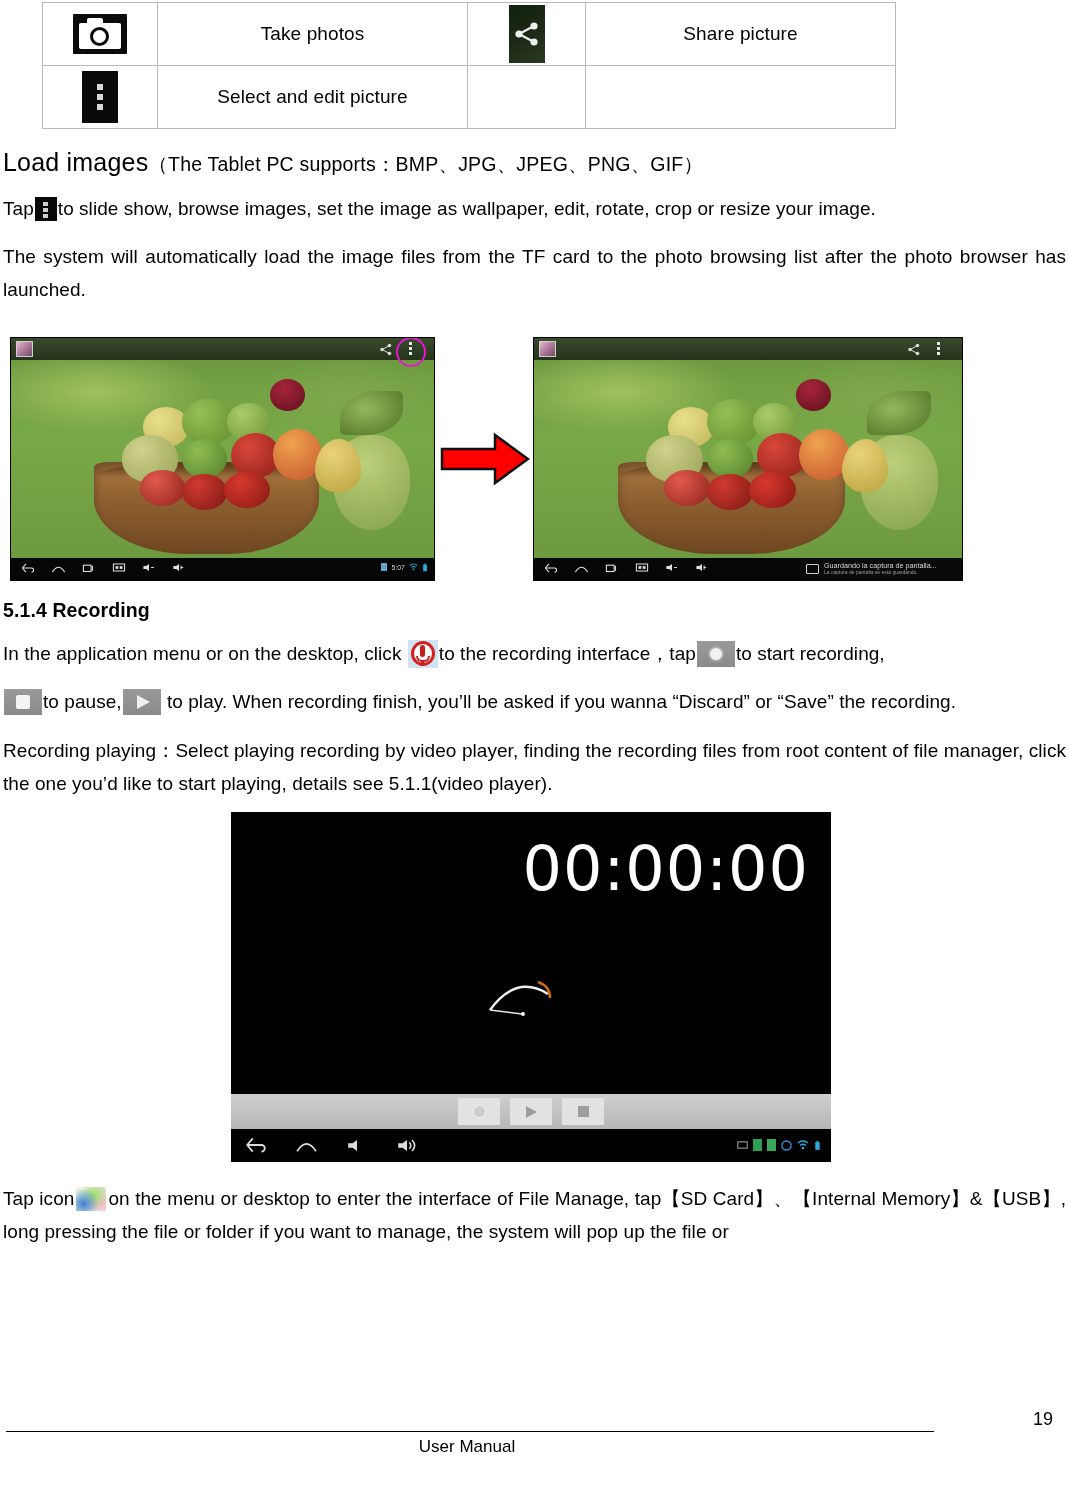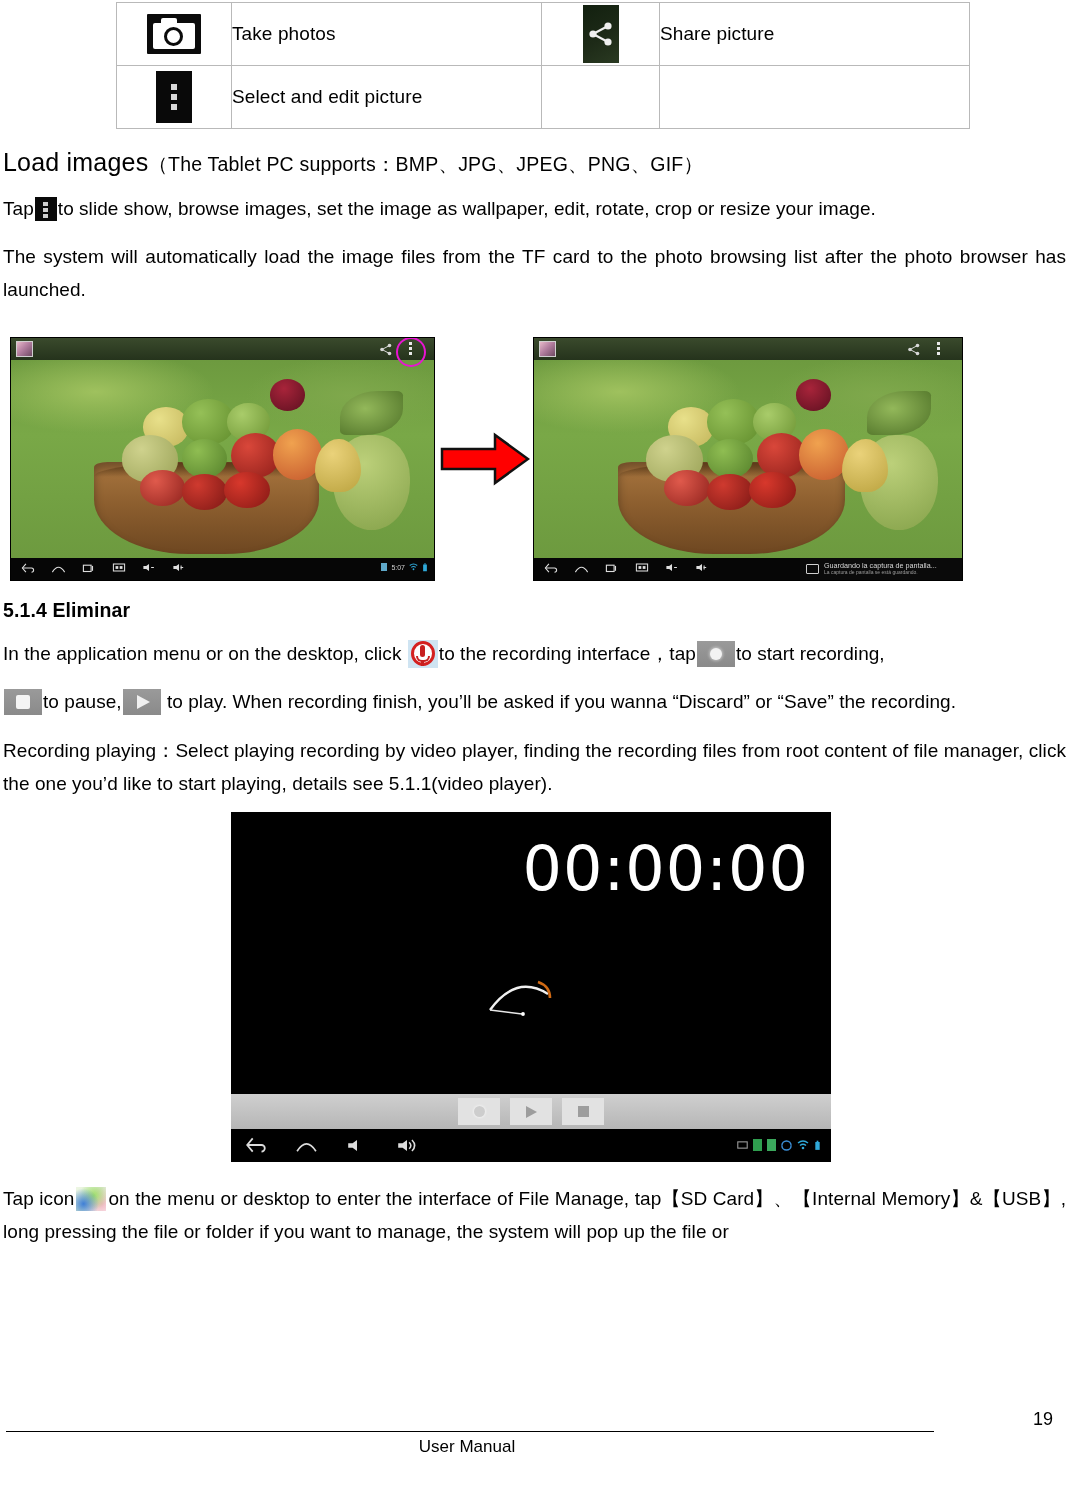--- a/index.html
+++ b/index.html
@@ -16,24 +16,25 @@
   .page {
     position: relative;
     width: 1069px;
     height: 1497px;
     padding: 0;
   }
 
   
   .icon-table {
     border-collapse: collapse;
-    margin-left: 116px;
+    margin-left: 42px;
     margin-top: 2px;
     width: 853px;
     table-layout: fixed;
+    text-align: center;
   }
   .icon-table td {
     border: 1px solid #b9b9b9;
     padding: 0;
     vertical-align: middle;
     height: 63px;
   }
   .col-ic { width: 115px; }
   .col-lb { width: 310px; }
   .col-ic2 { width: 118px; }
@@ -570,21 +571,21 @@
       <div class="savebar">
         <div class="ic"></div>
         <div class="txt">
           <div class="t1">Guardando la captura de pantalla...</div>
           <div class="t2">La captura de pantalla se está guardando.</div>
         </div>
       </div>
     </div>
   </div>
 
-  <h3 class="sec">5.1.4 Eliminar</h3>
+  <h3 class="sec">5.1.4 Recording</h3>
 
   <p class="body-text">
     <span>In the application menu or on the desktop, click</span>
     <span class="inline-mic">
       <span class="circ"></span><span class="stem"></span><span class="base"></span><span class="foot"></span>
     </span><span>to the recording interface，tap</span><span class="inline-btn"><span class="rec"></span></span><span>to start recording,</span>
   </p>
 
   <p class="body-text">
     <span class="inline-btn"><span class="sq"></span></span><span>to pause,</span><span class="inline-btn"><span class="tri"></span></span>

